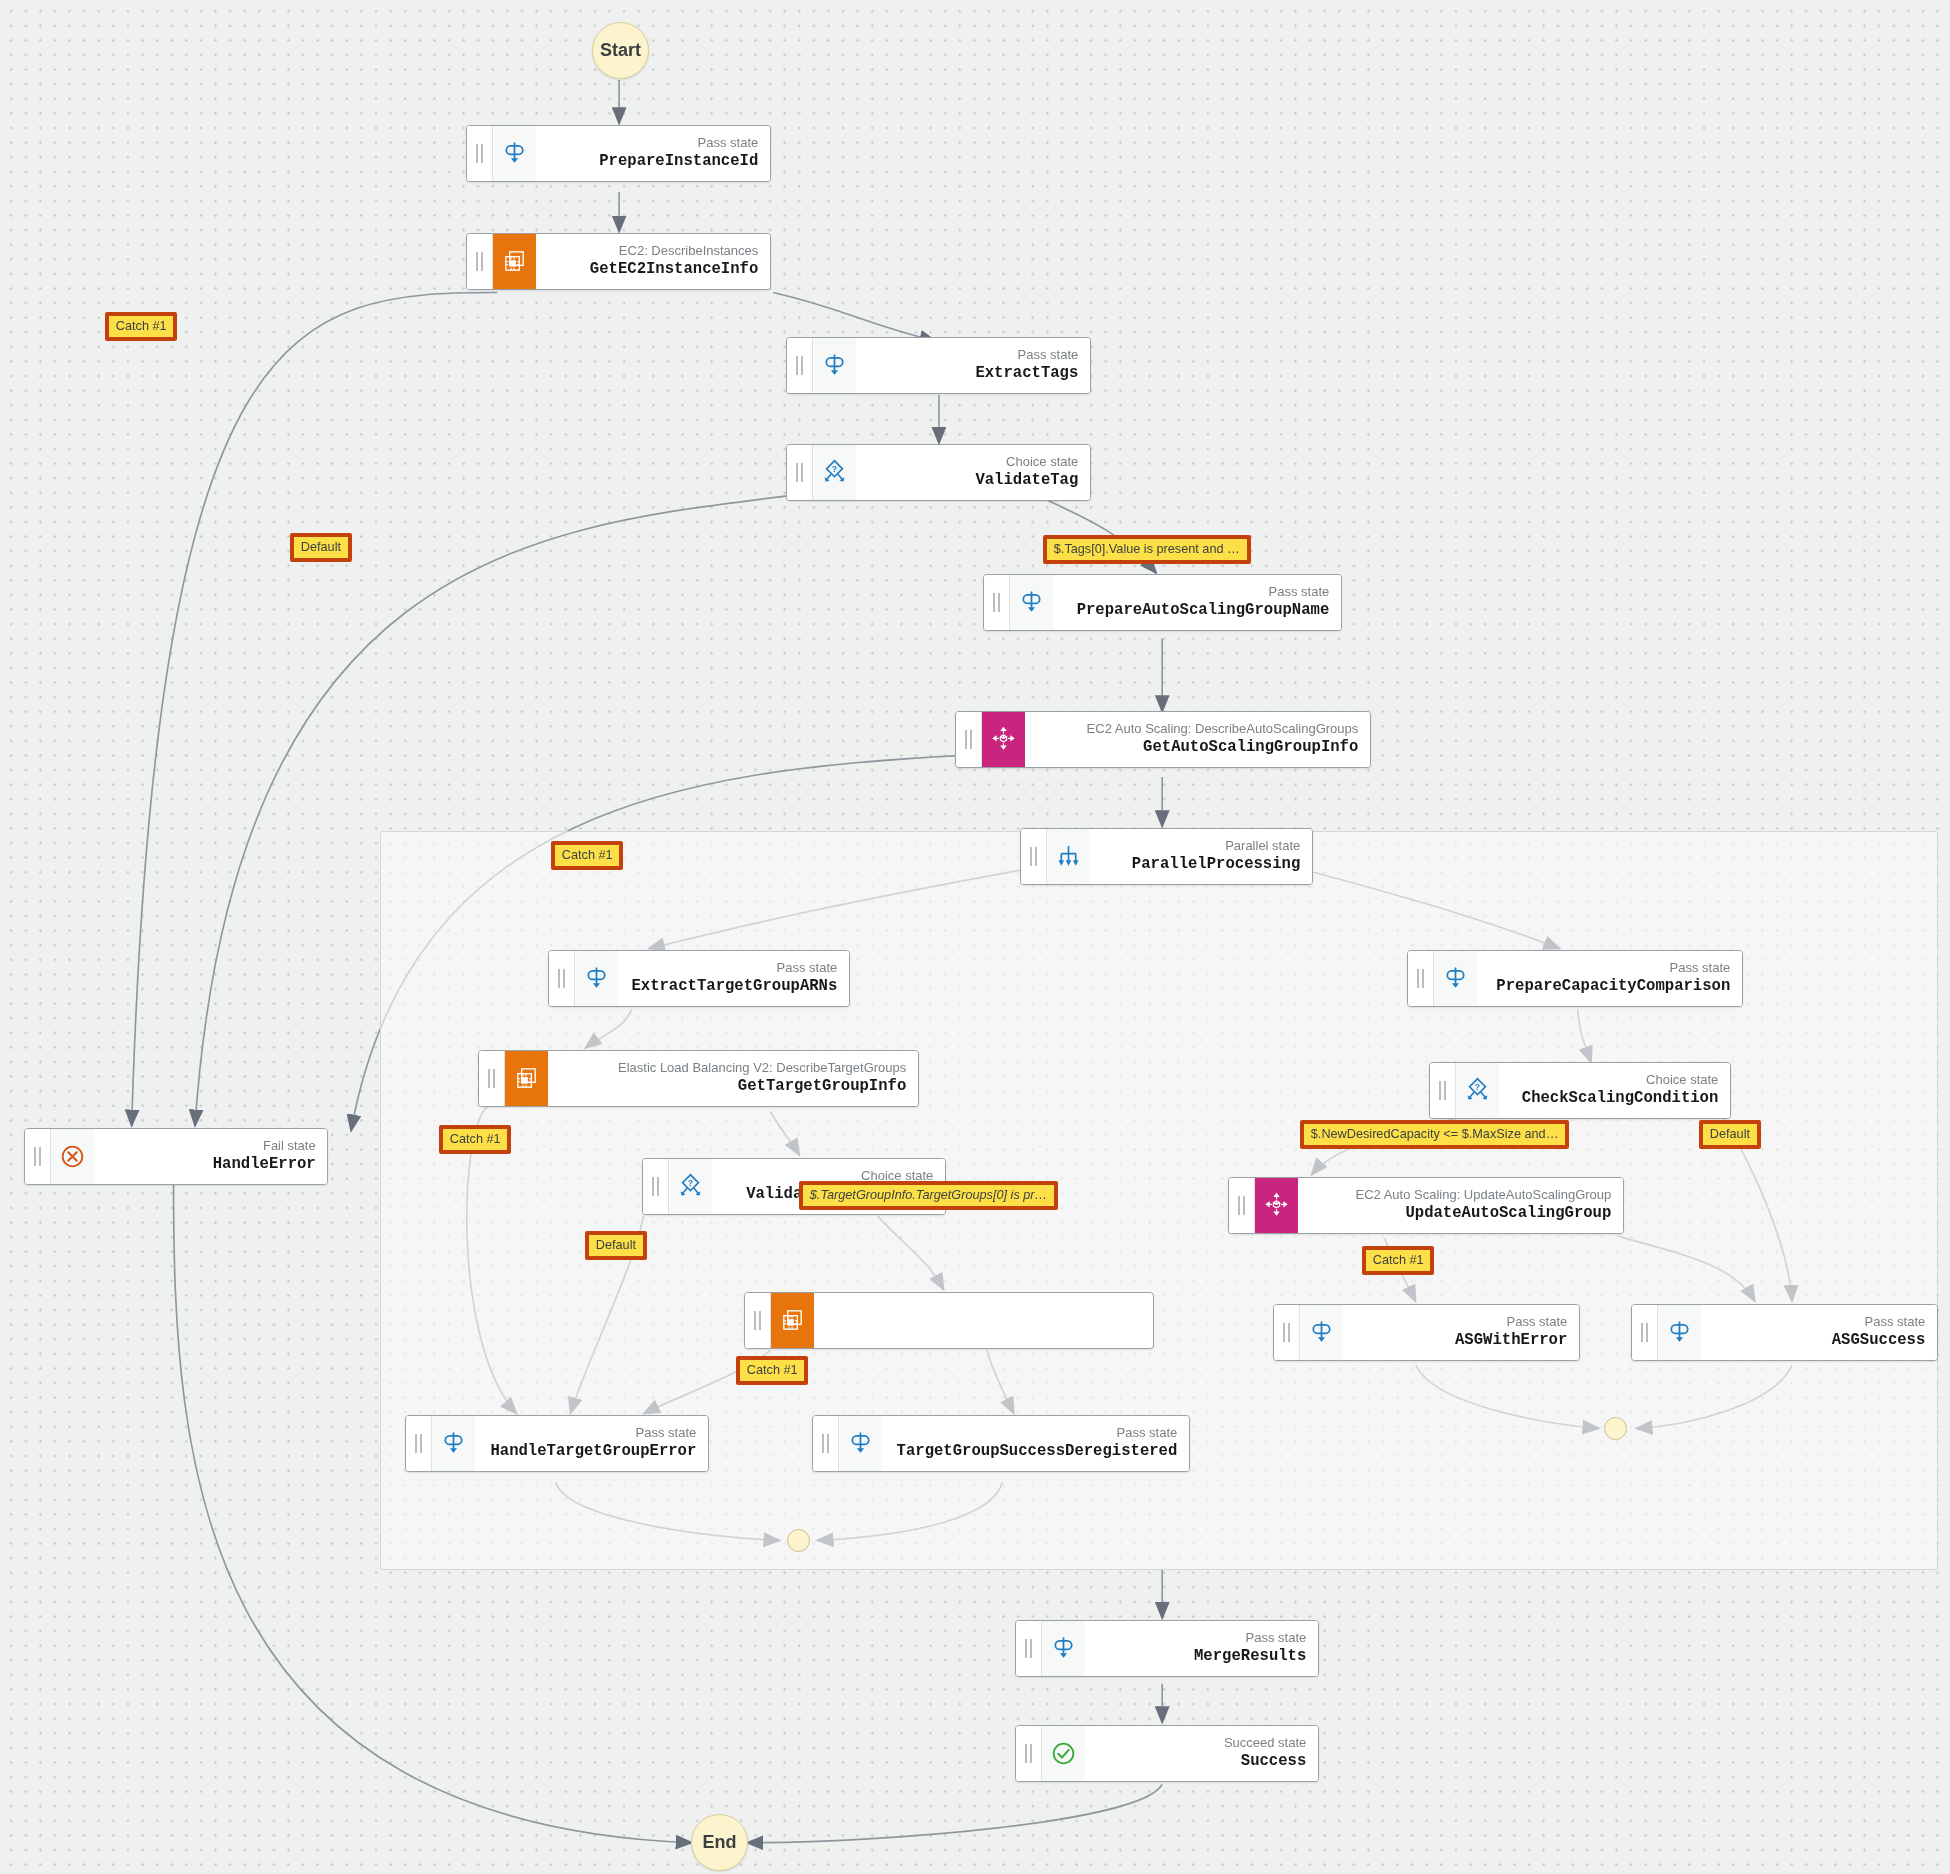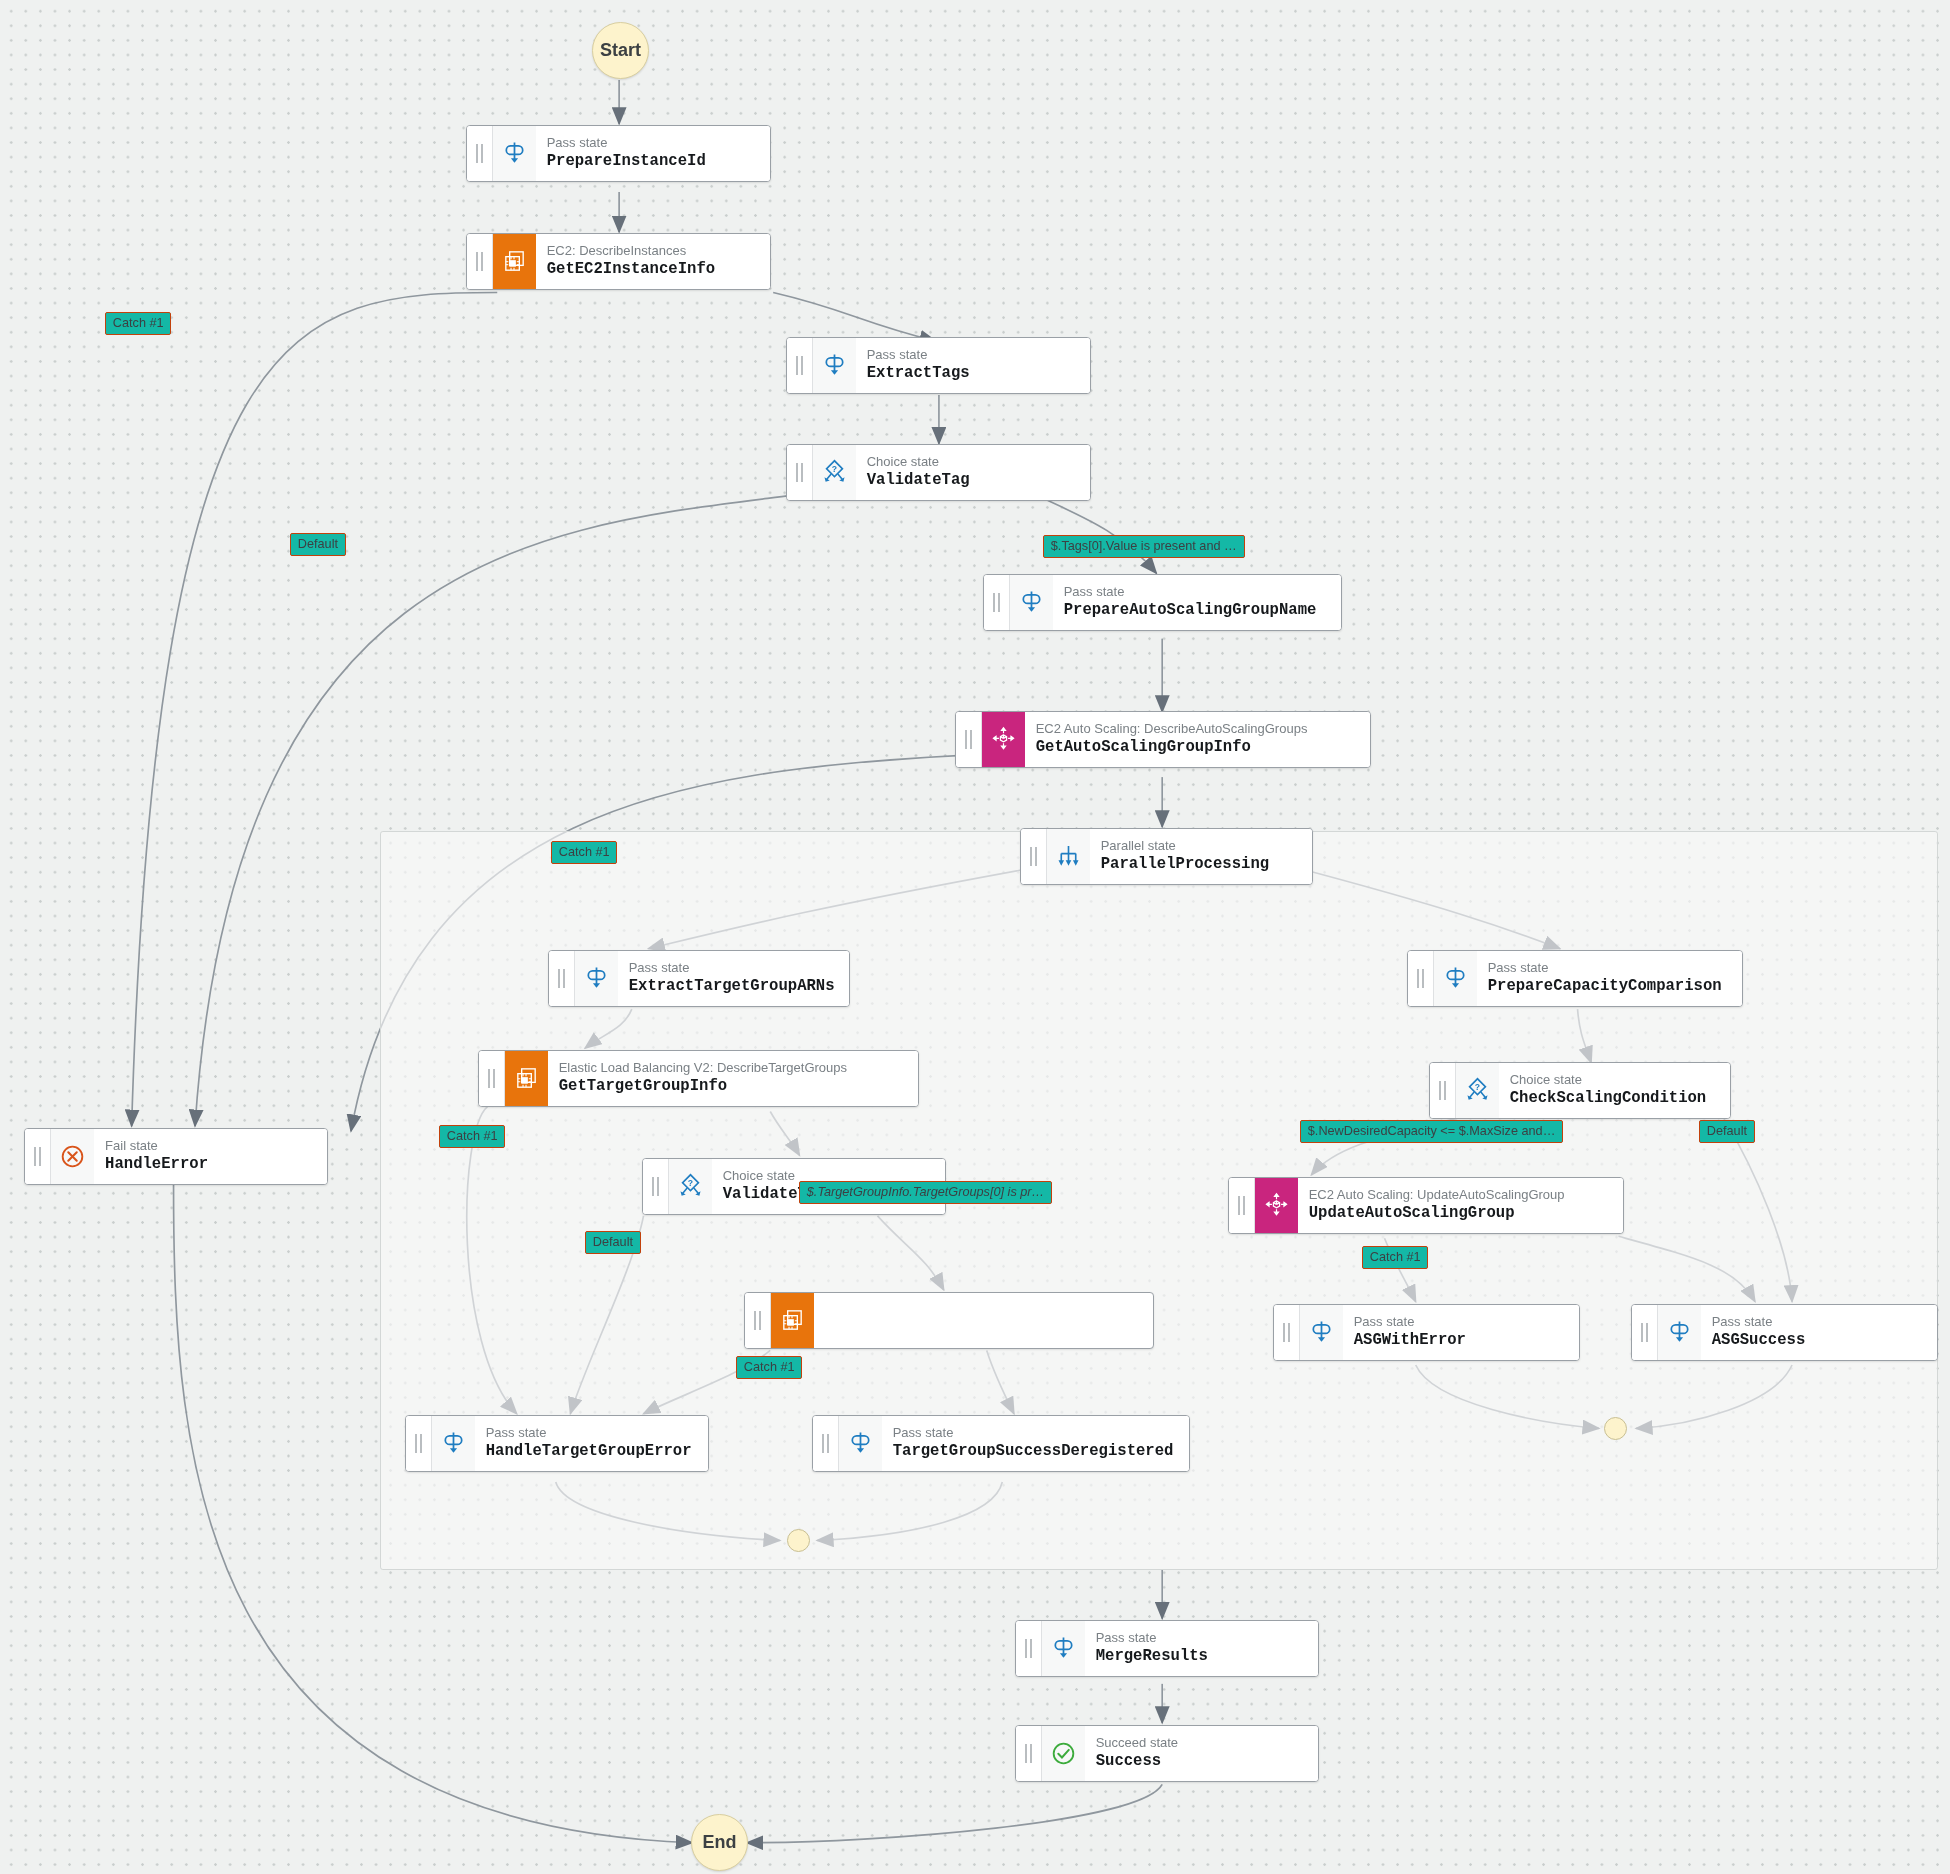--- a/index.html
+++ b/index.html
@@ -67,20 +67,21 @@
     background:#f7f8f8;
   }
   .iconbox.svc{background:#e8740c;}
   .iconbox.asg{background:#c9257e;}
   .labels{
     flex:1 1 auto;
     display:flex;flex-direction:column;justify-content:center;
     padding:0 11.7px 0 10.7px;
     background:#ffffff;
     min-width:0;
+    text-align:right;
   }
   .kind{
     font-size:13px;color:#7a8085;line-height:1.25;
     white-space:nowrap;
   }
   .name{
     font-size:15.6px;color:#16191c;font-weight:bold;line-height:1.3;
     white-space:nowrap;
     font-family:Liberation Mono, monospace;
   }
@@ -90,22 +91,22 @@
     position:absolute;
     background:rgba(248,249,249,.62);
     border:1px solid #d3d7d6;
     border-radius:2.9px;
     box-sizing:border-box;
   }
 
   
   .elabel{
     position:absolute;
-    background:#14b8a6;
-    border:1px solid #c2410c;
+    background:#fde047;
+    border:4px solid #c2410c;
     border-radius:2px;
     font-size:12.7px;color:#3c4043;
     padding:2.9px 6.8px 3.9px 6.8px;
     white-space:nowrap;
     box-sizing:border-box;
     line-height:1.15;
   }
 
   
   .gicon{display:block;}

